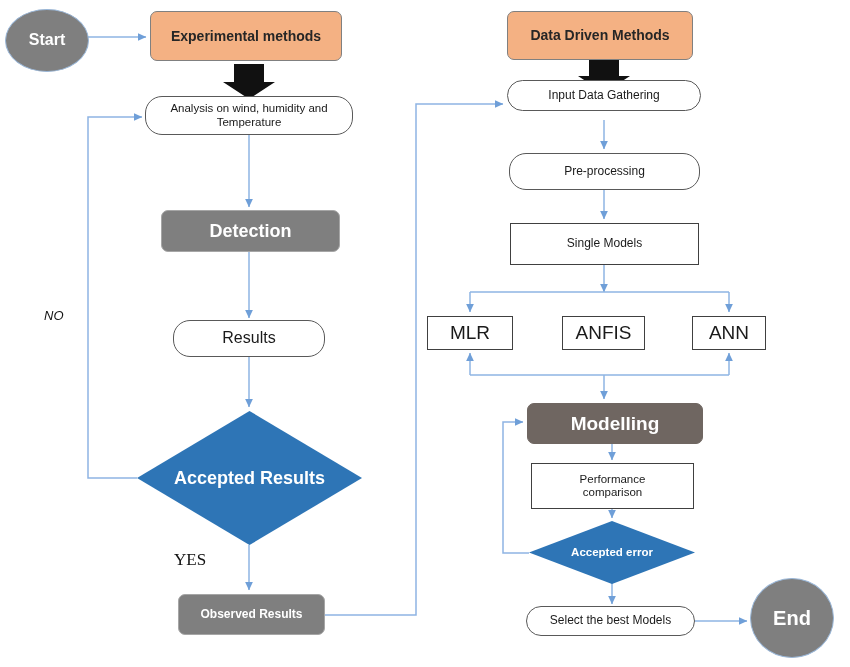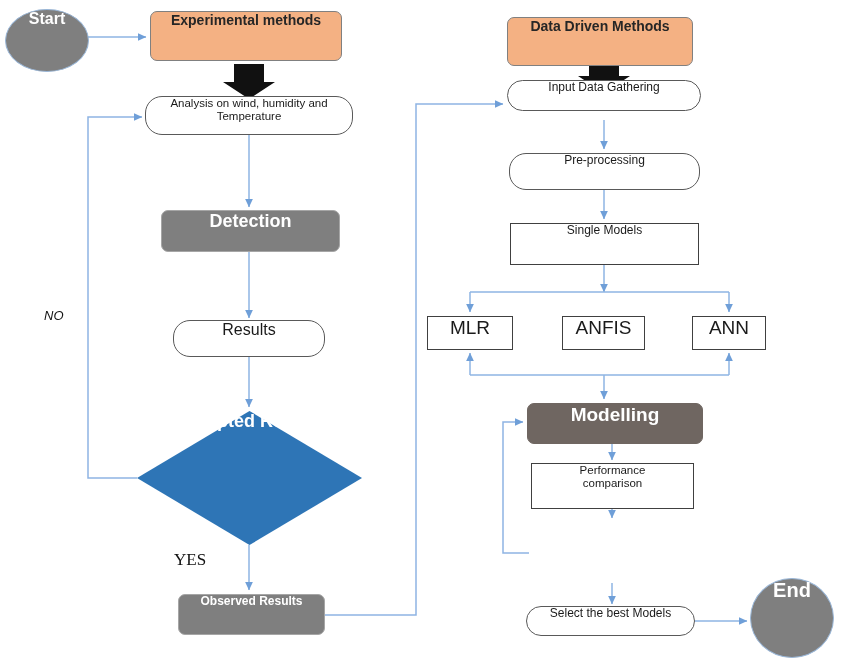--- a/index.html
+++ b/index.html
@@ -5,21 +5,21 @@
   html,body{margin:0;padding:0;background:#ffffff;}
   #stage{
     position:relative;
     width:850px;height:667px;
     background:#ffffff;
     font-family:"Liberation Sans", sans-serif;
     overflow:hidden;
   }
   svg.edges{position:absolute;left:0;top:0;width:850px;height:667px;}
 
-  .node{position:absolute;box-sizing:border-box;display:flex;justify-content:center;text-align:center;}
+  .node{position:absolute;box-sizing:border-box;display:flex;align-items:center;justify-content:center;text-align:center;}
   .node span{display:block;width:100%;line-height:1.15;}
 
   
   .terminator{
     border-radius:50%;
     background:#7f7f7f;
     border:1px solid #9ab7d8;
     color:#ffffff;
     font-weight:bold;
   }
@@ -173,21 +173,21 @@
   </div>
 
   <div class="edge-label" style="left:44px;top:308px;font-size:13px;font-style:italic;">
     <span>NO</span>
   </div>
 
   <div class="edge-label" style="left:174px;top:550px;font-size:17px;font-family:Liberation Serif, serif;">
     <span>YES</span>
   </div>
 
-  <div class="node phase" style="left:507px;top:11px;width:186px;height:49px;font-size:14px;margin-top:6px;">
+  <div class="node phase" style="left:507px;top:11px;width:186px;height:49px;font-size:14px;">
     <span>Data Driven Methods</span>
   </div>
 
   <div class="node white-round" style="left:507px;top:80px;width:194px;height:31px;font-size:12px;">
     <span>Input Data Gathering</span>
   </div>
 
   <div class="node white-round" style="left:509px;top:153px;width:191px;height:37px;font-size:12px;">
     <span>Pre-processing</span>
   </div>
@@ -209,20 +209,24 @@
   </div>
 
   <div class="node grey-dark" style="left:527px;top:403px;width:176px;height:41px;font-size:19px;">
     <span>Modelling</span>
   </div>
 
   <div class="node white-sq" style="left:531px;top:463px;width:163px;height:46px;font-size:11.5px;padding:0 20px;">
     <span>Performance comparison</span>
   </div>
 
+  <div class="node diamond" style="left:529px;top:521px;width:166px;height:63px;font-size:11.5px;">
+    <div class="dshape"></div>
+    <span>Accepted error</span>
+  </div>
 
   <div class="node white-round" style="left:526px;top:606px;width:169px;height:30px;font-size:12px;">
     <span>Select the best Models</span>
   </div>
 
   <div class="node terminator" style="left:750px;top:578px;width:84px;height:80px;font-size:20px;">
     <span>End</span>
   </div>
 
 </div>

